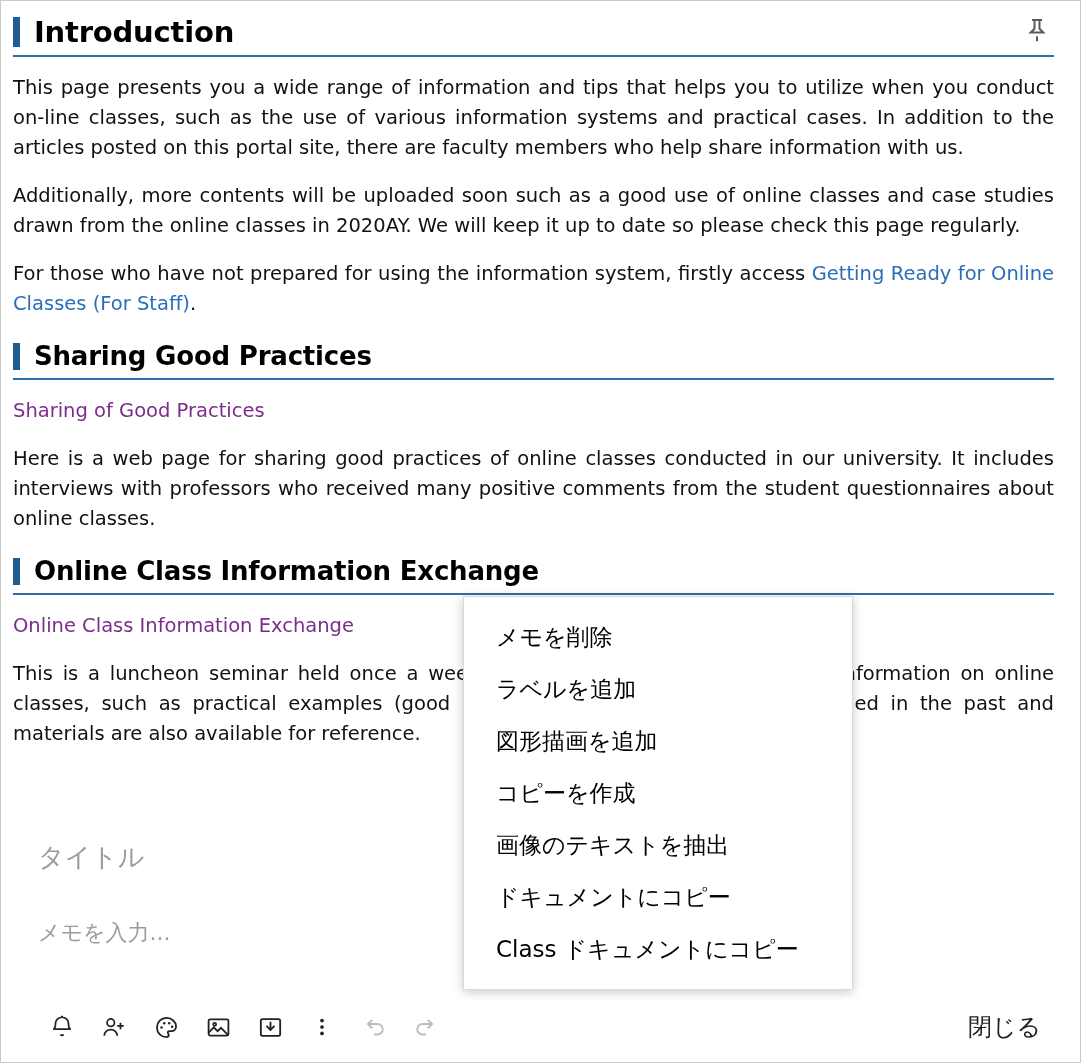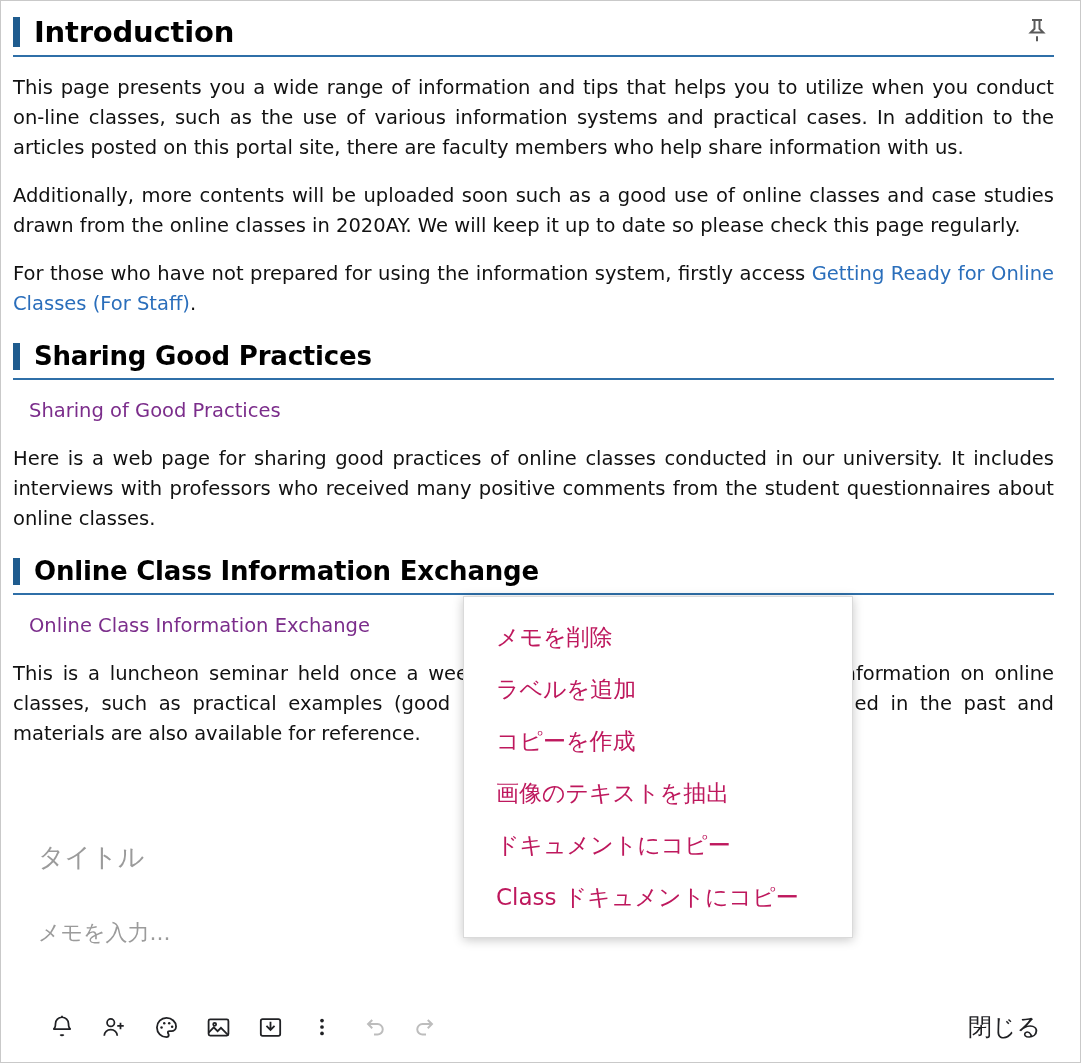--- a/index.html
+++ b/index.html
@@ -83,21 +83,21 @@
     color: #2a6ebb;
     text-decoration: none;
   }
   a.purple {
     color: #7b2d8b;
     text-decoration: none;
     font-size: 19.5px;
     line-height: 30px;
   }
   .link-line {
-    margin: 0 0 18px 16px;
+    margin: 0 0 18px 0;
   }
 
   
   .note-panel {
     position: absolute;
     left: 1px;
     right: 1px;
     bottom: 1px;
     height: 270px;
     background: #ffffff;
@@ -156,21 +156,21 @@
     width: 390px;
     background: #ffffff;
     border: 1px solid #dadada;
     box-shadow: 0 2px 10px rgba(0,0,0,0.22);
     padding: 14px 0 14px 0;
     box-sizing: border-box;
   }
   .menu-item {
     font-size: 23px;
     line-height: 52px;
-    color: #be185d;
+    color: #000000;
     padding: 0 22px 0 32px;
     white-space: nowrap;
     font-family: "DejaVu Sans", sans-serif;
   }
 
   
   .fab {
     position: absolute;
     right: 1px;
     bottom: 208px;
@@ -298,19 +298,20 @@
         </svg>
       </div>
       <div class="tool-spacer"></div>
       <div class="close-btn">閉じる</div>
     </div>
   </div>
 
   <div class="context-menu">
     <div class="menu-item">メモを削除</div>
     <div class="menu-item">ラベルを追加</div>
+    <div class="menu-item">図形描画を追加</div>
     <div class="menu-item">コピーを作成</div>
     <div class="menu-item">画像のテキストを抽出</div>
     <div class="menu-item">ドキュメントにコピー</div>
     <div class="menu-item">Class ドキュメントにコピー</div>
   </div>
 
 </div>
 
 </body></html>

